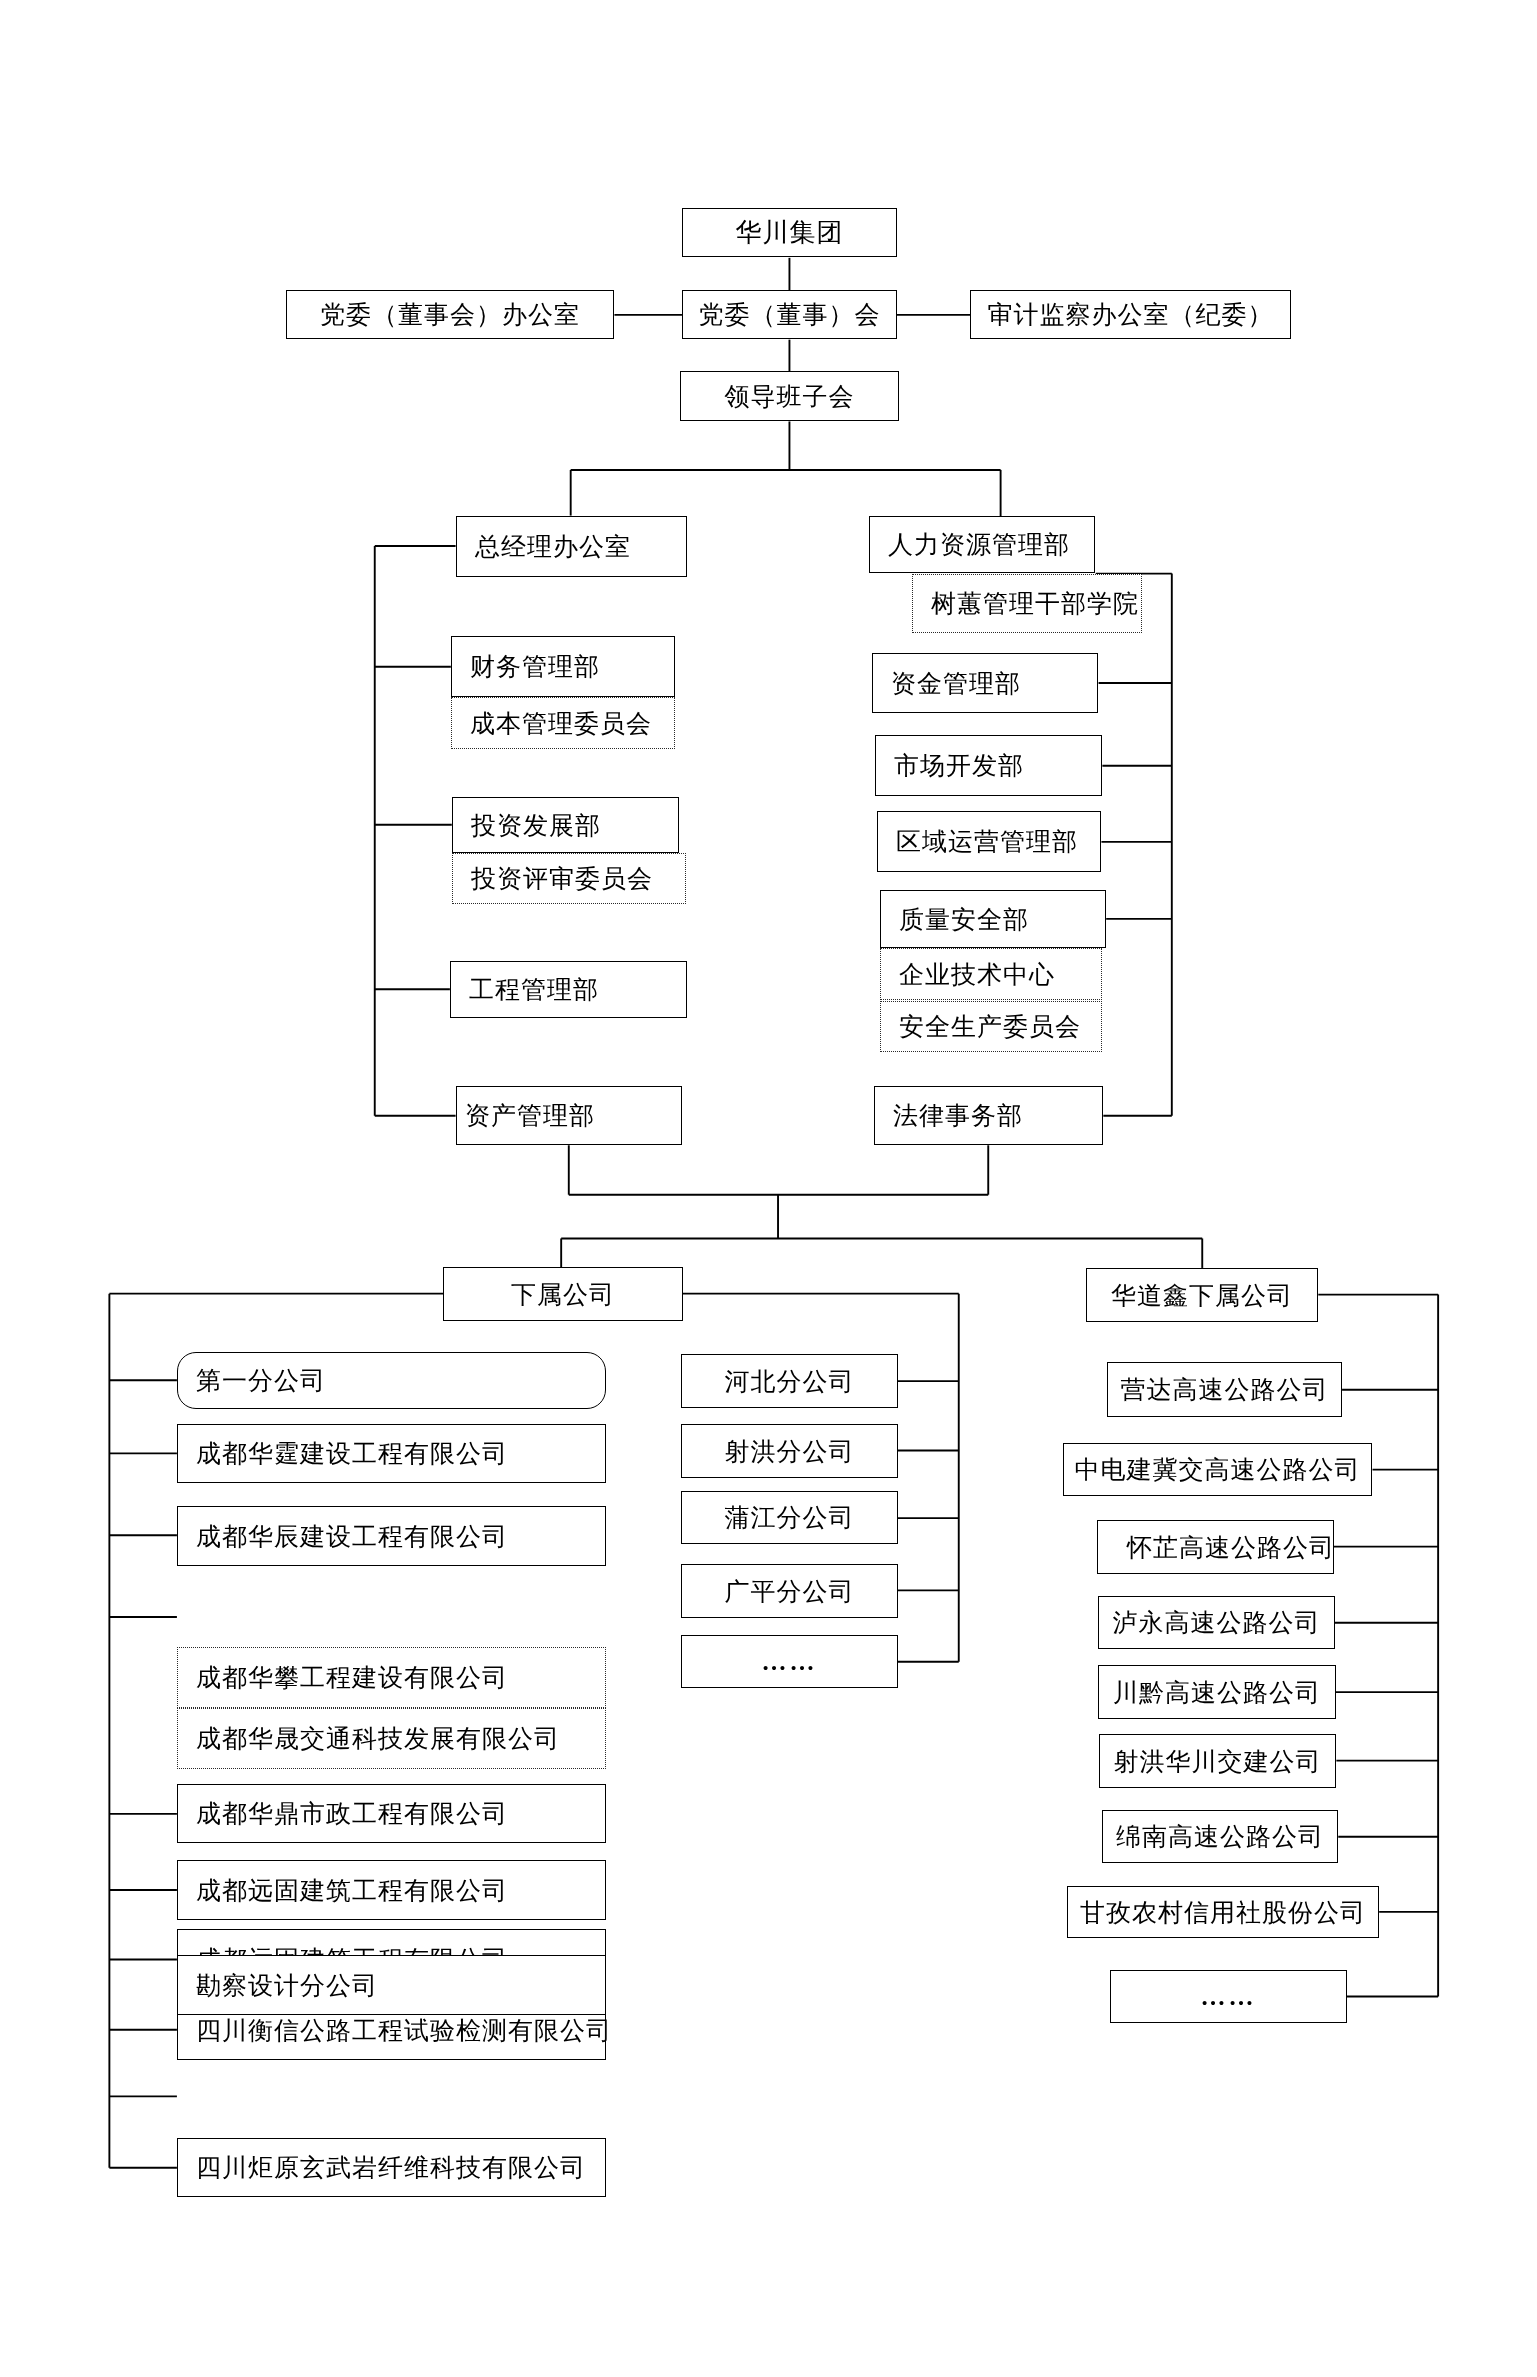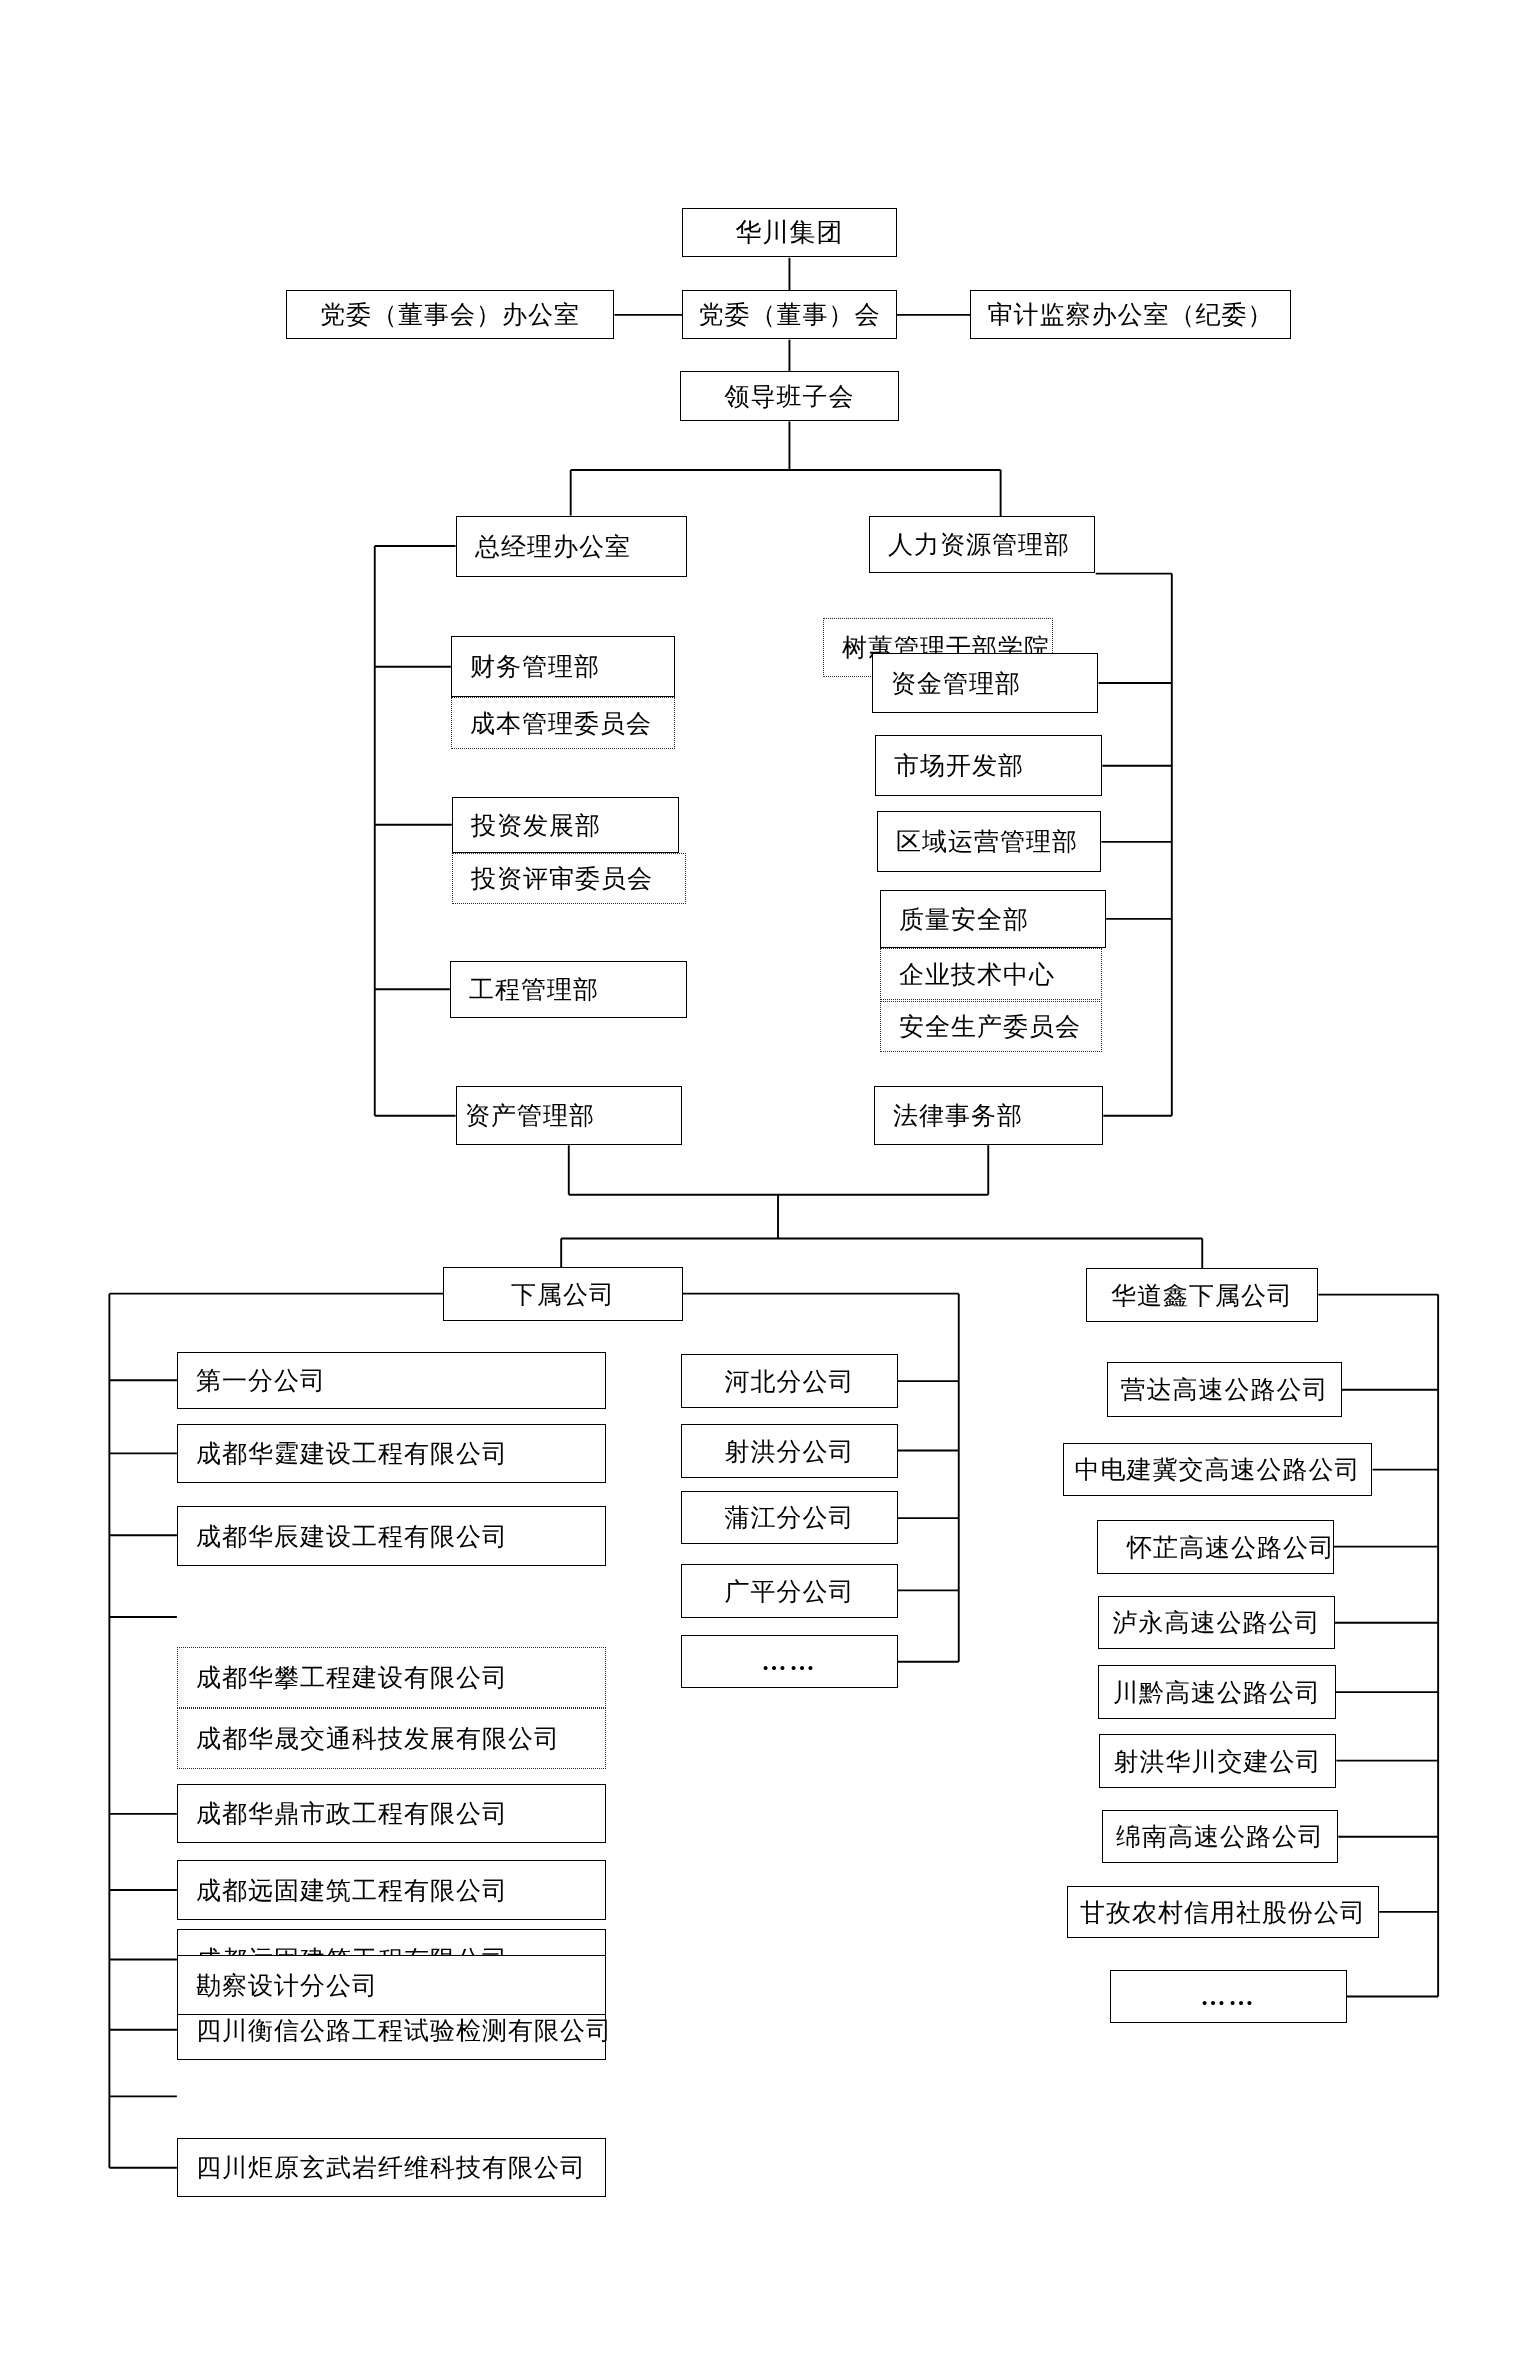--- a/index.html
+++ b/index.html
@@ -102,33 +102,33 @@
 
   <div class="box left" style="left:456px;top:516px;width:231px;height:61px;">总经理办公室</div>
   <div class="box left" style="left:451px;top:636px;width:224px;height:61px;">财务管理部</div>
   <div class="box left dotted" style="left:451px;top:697px;width:224px;height:52px;">成本管理委员会</div>
   <div class="box left" style="left:452px;top:797px;width:227px;height:56px;">投资发展部</div>
   <div class="box left dotted" style="left:452px;top:853px;width:234px;height:51px;">投资评审委员会</div>
   <div class="box left" style="left:450px;top:961px;width:237px;height:57px;">工程管理部</div>
   <div class="box left" style="left:456px;top:1086px;width:226px;height:59px;padding-left:8px;">资产管理部</div>
 
   <div class="box left" style="left:869px;top:516px;width:226px;height:57px;">人力资源管理部</div>
-  <div class="box left dotted" style="left:823px;top:574px;width:230px;height:59px;margin-top:44px;">树蕙管理干部学院</div>
+  <div class="box left dotted" style="left:912px;top:574px;width:230px;height:59px;">树蕙管理干部学院</div>
   <div class="box left" style="left:872px;top:653px;width:226px;height:60px;">资金管理部</div>
   <div class="box left" style="left:875px;top:735px;width:227px;height:61px;">市场开发部</div>
   <div class="box left" style="left:877px;top:811px;width:224px;height:61px;">区域运营管理部</div>
   <div class="box left" style="left:880px;top:890px;width:226px;height:58px;">质量安全部</div>
   <div class="box left dotted" style="left:880px;top:948px;width:222px;height:52px;">企业技术中心</div>
   <div class="box left dotted" style="left:880px;top:1001px;width:222px;height:51px;">安全生产委员会</div>
   <div class="box left" style="left:874px;top:1086px;width:229px;height:59px;">法律事务部</div>
 
   <div class="box center" style="left:443px;top:1267px;width:240px;height:54px;">下属公司</div>
   <div class="box center" style="left:1086px;top:1268px;width:232px;height:54px;">华道鑫下属公司</div>
 
-  <div class="box left" style="left:177px;top:1352px;width:429px;height:57px;">第一分公司</div>
+  <div class="box left" style="left:177px;top:1352px;width:429px;height:57px;border-radius:19px;">第一分公司</div>
   <div class="box left" style="left:177px;top:1424px;width:429px;height:59px;">成都华霆建设工程有限公司</div>
   <div class="box left" style="left:177px;top:1506px;width:429px;height:60px;">成都华辰建设工程有限公司</div>
   <div class="box left dotted" style="left:177px;top:1647px;width:429px;height:61px;">成都华攀工程建设有限公司</div>
   <div class="box left dotted" style="left:177px;top:1708px;width:429px;height:61px;">成都华晟交通科技发展有限公司</div>
   <div class="box left" style="left:177px;top:1784px;width:429px;height:59px;">成都华鼎市政工程有限公司</div>
   <div class="box left" style="left:177px;top:1860px;width:429px;height:60px;">成都远固建筑工程有限公司</div>
   <div class="box left" style="left:177px;top:1929px;width:429px;height:61px;">成都远固建筑工程有限公司</div>
   <div class="box left" style="left:177px;top:2000px;width:429px;height:60px;">四川衡信公路工程试验检测有限公司</div>
   <div class="box left" style="left:177px;top:1955px;width:429px;height:60px;">勘察设计分公司</div>
   <div class="box left" style="left:177px;top:2138px;width:429px;height:59px;">四川炬原玄武岩纤维科技有限公司</div>

